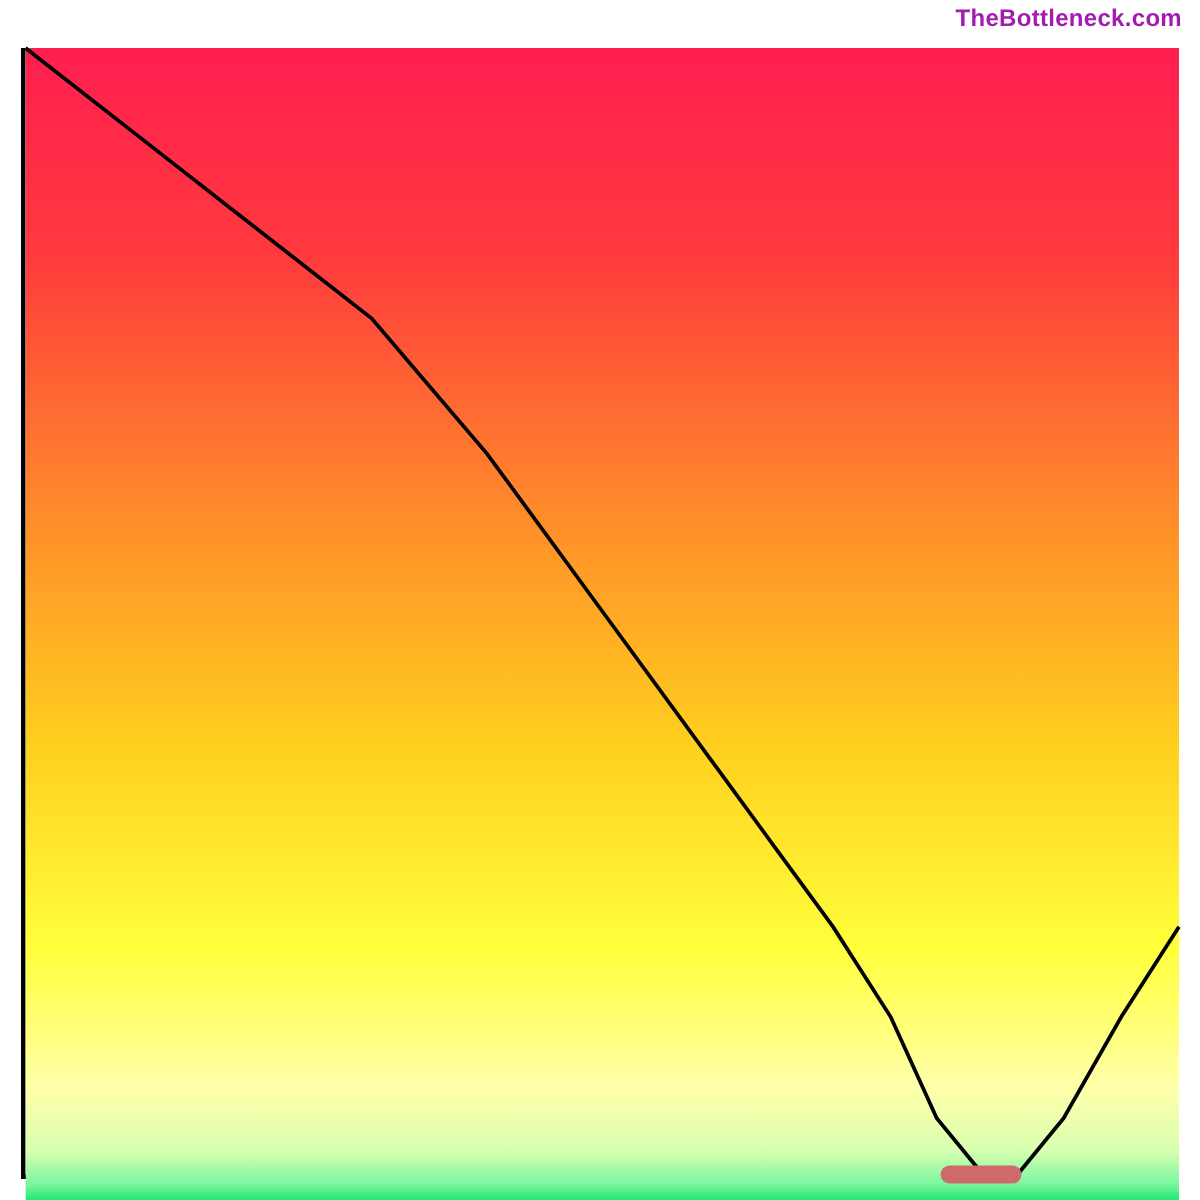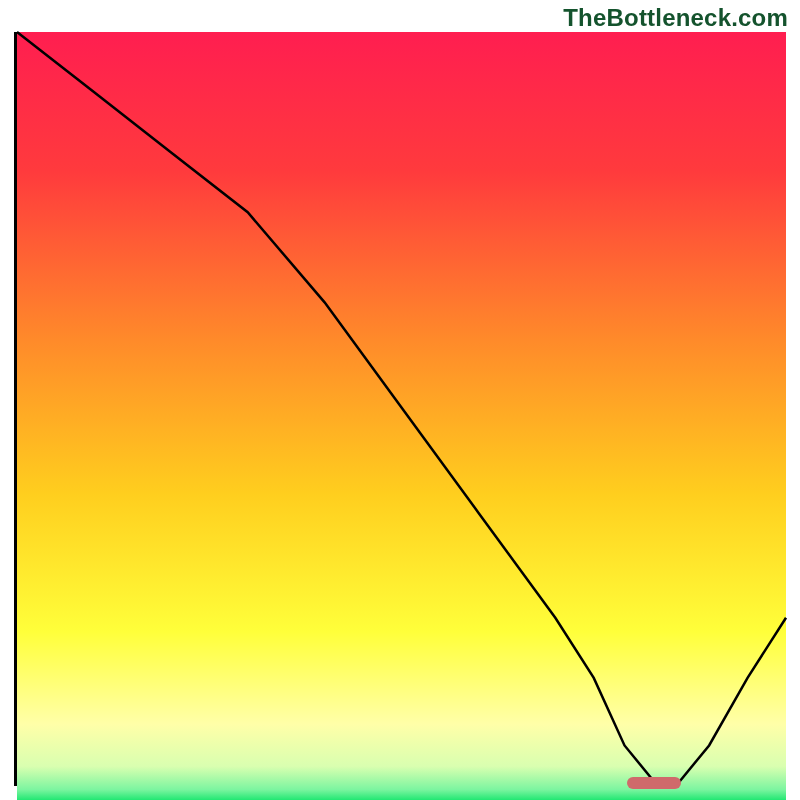--- a/index.html
+++ b/index.html
@@ -13,23 +13,23 @@
   }
   .wrap {
     width: 800px;
     height: 800px;
     position: relative;
   }
   .attribution {
     position: absolute;
     top: 4px;
     right: 12px;
-    font-size: 24px;
+    font-size: 16px;
     font-weight: 600;
-    color: #14532d;
+    color: #a21caf;
     letter-spacing: 0.2px;
     user-select: none;
   }
   .plot {
     position: absolute;
     left: 14px;
     top: 32px;
     width: 772px;
     height: 754px;
     box-sizing: border-box;

